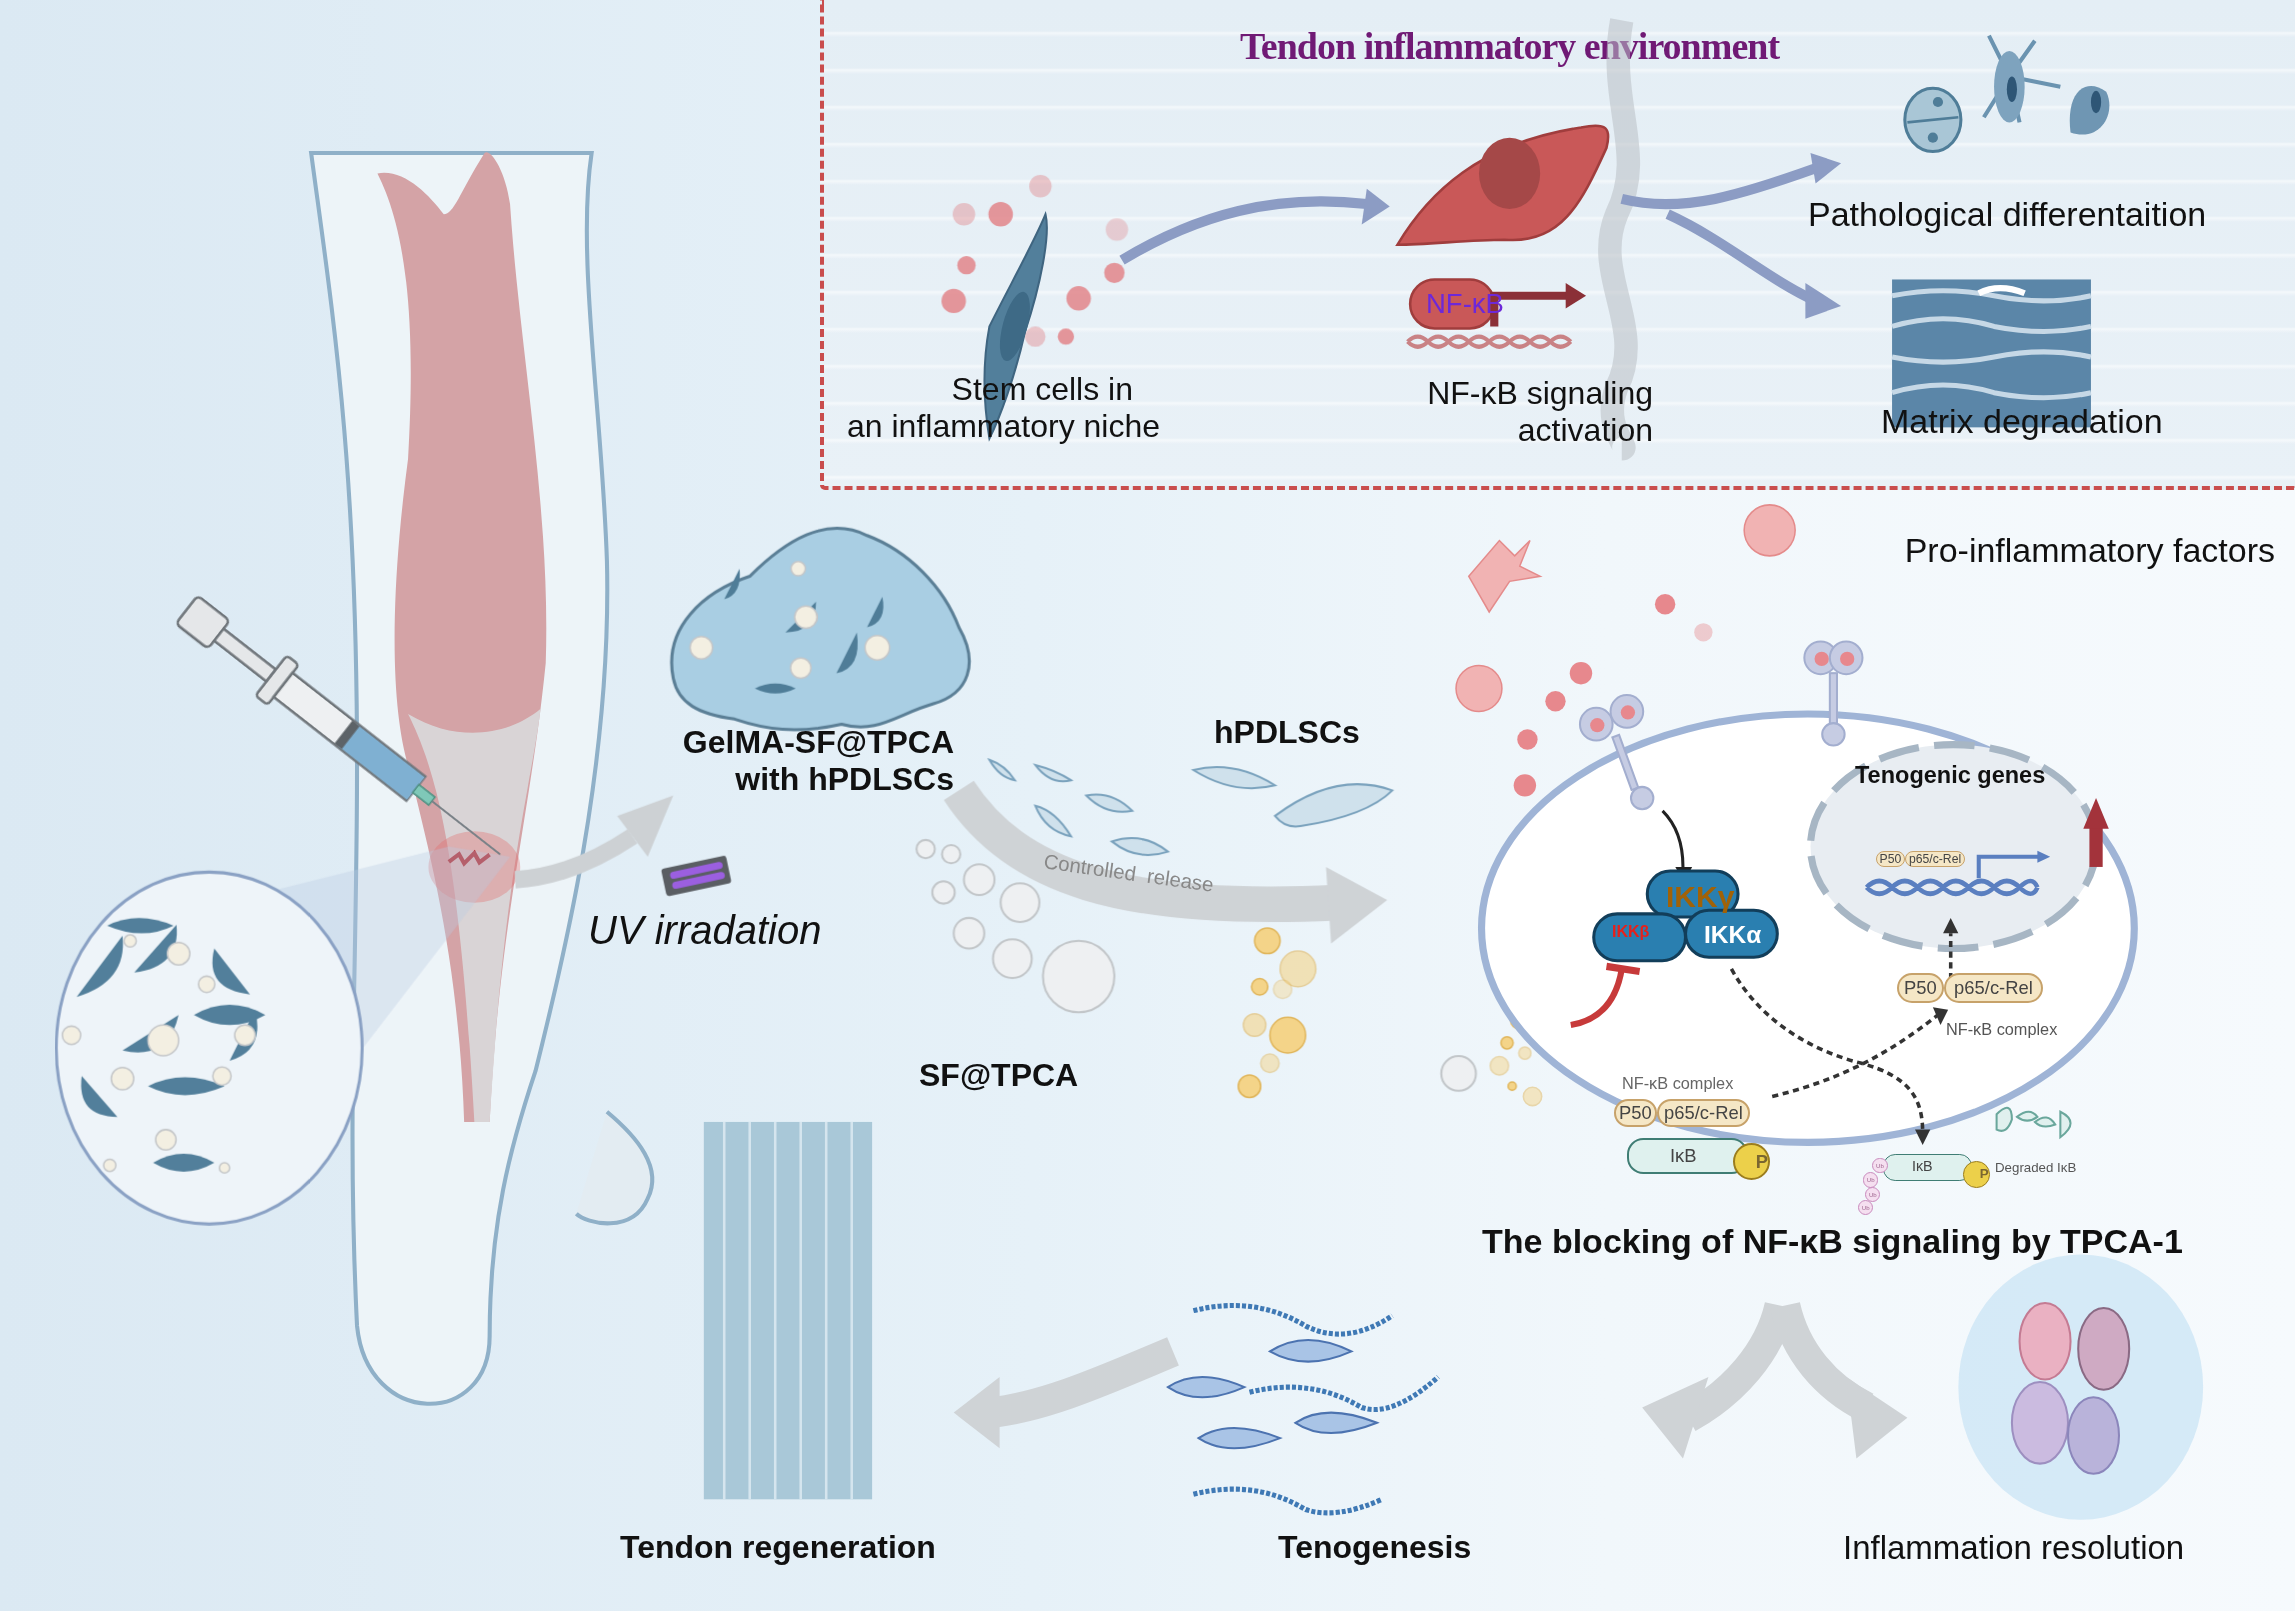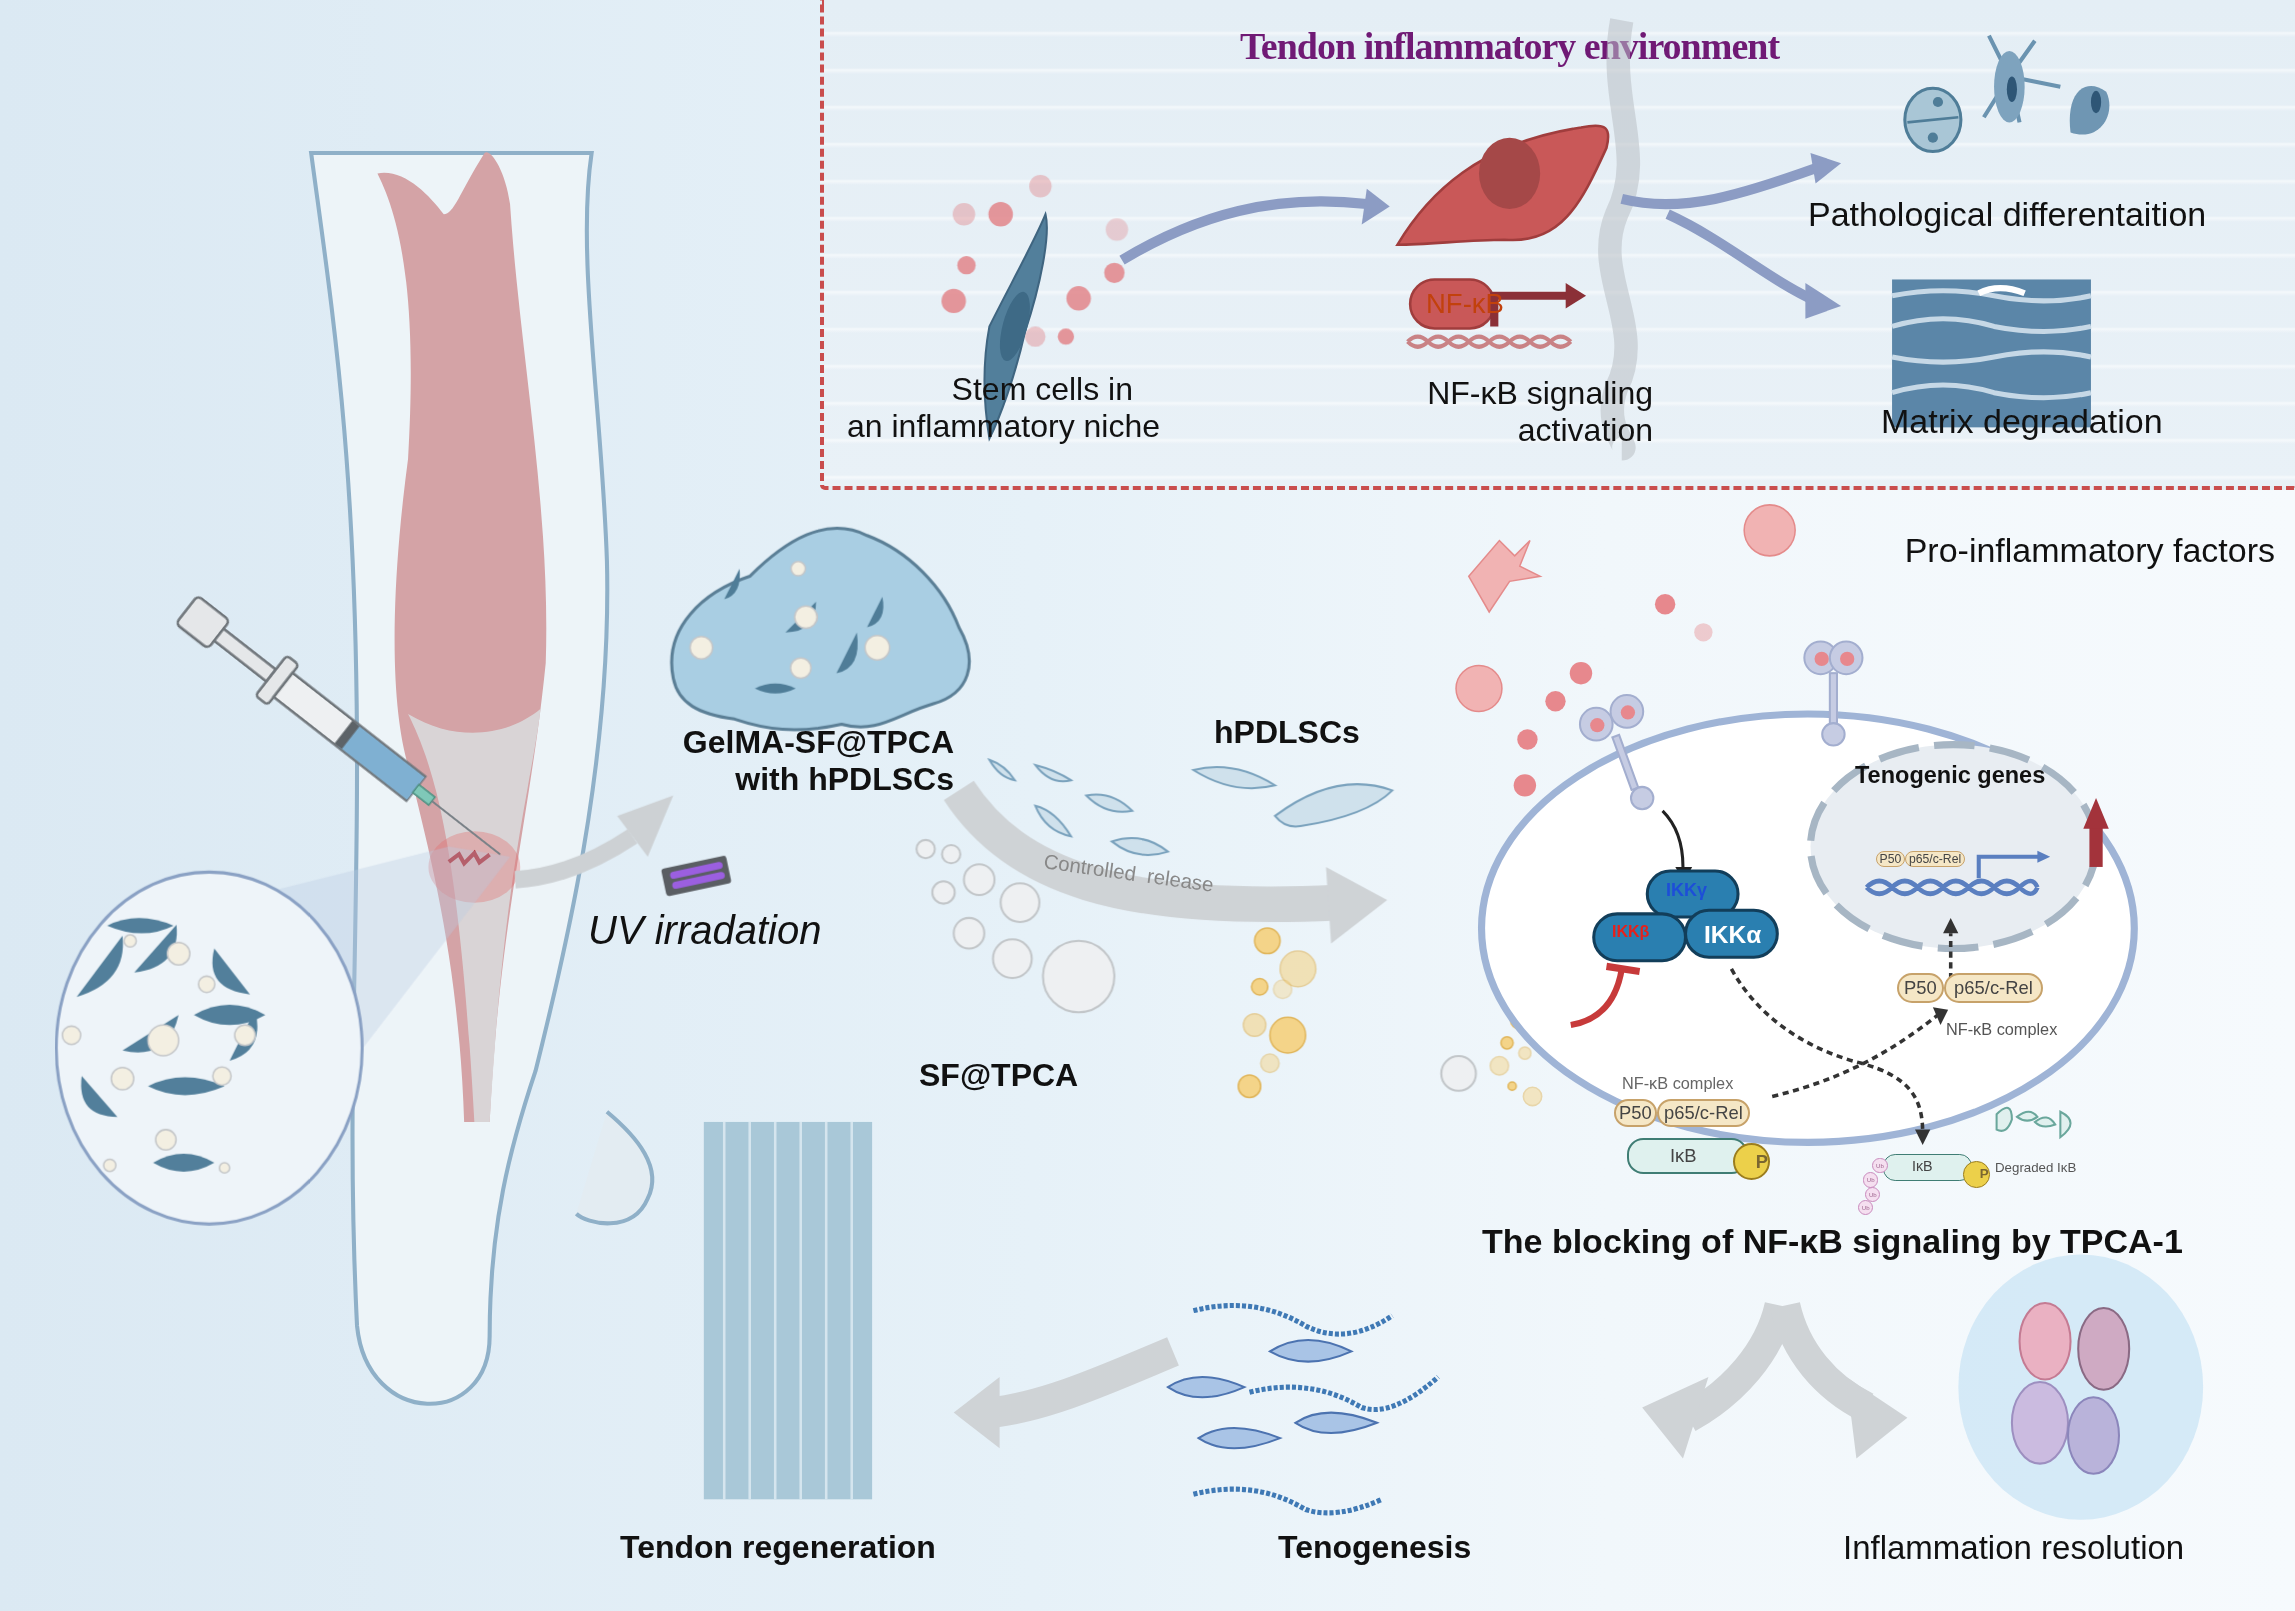--- a/index.html
+++ b/index.html
@@ -303,21 +303,21 @@
     <ellipse cx="4125" cy="2645" rx="50" ry="80" fill="#cfaac3" stroke="#8a6a84"></ellipse>
     <ellipse cx="4000" cy="2790" rx="55" ry="80" fill="#cbbbe0" stroke="#9d8fc0"></ellipse>
     <ellipse cx="4105" cy="2815" rx="50" ry="75" fill="#b9b3da" stroke="#8b86bb"></ellipse>
   </g>
 </svg>
 
 <div class="lbl center" style="left:847px;top:371px;width:286px;font-size:32px;">
   <div>Stem cells in</div>
   <div>an inflammatory niche</div>
 </div>
-<div class="lbl" style="left:1426px;top:288px;font-size:27.5px;color:#c2410c;text-align:center;">NF-κB</div>
+<div class="lbl" style="left:1426px;top:288px;font-size:27.5px;color:#6d28d9;text-align:center;">NF-κB</div>
 <div class="lbl center" style="left:1357px;top:375px;width:296px;font-size:32px;">
   <div>NF-κB signaling</div>
   <div>activation</div>
 </div>
 <div class="lbl" style="left:1808px;top:195px;font-size:34px;">Pathological differentaition</div>
 <div class="lbl" style="left:1881px;top:402px;font-size:34px;">Matrix degradation</div>
 
 <div class="lbl bold center" style="left:638px;top:724px;width:316px;font-size:32px;">
   <div>GelMA-SF@TPCA</div>
   <div>with hPDLSCs</div>
@@ -325,21 +325,21 @@
 <div class="lbl" style="left:588px;top:907px;font-size:40px;font-style:italic;">UV irradation</div>
 
 <div class="lbl bold" style="left:1214px;top:714px;font-size:32px;">hPDLSCs</div>
 <div class="lbl" style="left:1043px;top:862px;font-size:20.4px;color:#888;transform:rotate(8deg);white-space:pre;">Controlled  release</div>
 <div class="lbl bold" style="left:919px;top:1057px;font-size:32px;">SF@TPCA</div>
 
 <div class="lbl center" style="left:1826px;top:531px;width:449px;font-size:34px;">
   <div>Pro-inflammatory factors</div>
 </div>
 <div class="lbl bold" style="left:1847px;top:762px;font-size:23.5px;margin-left:8px;">Tenogenic genes</div>
-<div class="lbl bold" style="left:1666px;top:880px;font-size:18px;color:#1d4ed8;">IKKγ</div>
+<div class="lbl bold" style="left:1666px;top:880px;font-size:30px;color:#a16207;">IKKγ</div>
 <div class="lbl bold" style="left:1612px;top:923px;font-size:16px;color:#e8201a;">IKKβ</div>
 <div class="lbl bold" style="left:1704px;top:921px;font-size:24.5px;color:#fff;">IKKα</div>
 
 <div class="abs" style="left:1876px;top:851px;display:flex;">
   <span style="background:#f5e7c6;border:1.5px solid #c7a26a;border-radius:10.2px;padding:0 2.6px;font-size:12.2px;color:#444;">P50</span>
   <span style="background:#f5e7c6;border:1.5px solid #c7a26a;border-radius:10.2px;padding:0 3.1px;font-size:12.2px;color:#444;">p65/c-Rel</span>
 </div>
 
 <div class="abs" style="left:1897px;top:973px;display:flex;">
   <span style="background:#f5e7c6;border:2px solid #c7a26a;border-radius:20.4px;padding:2px 5.1px;font-size:18.4px;color:#444;">P50</span>

